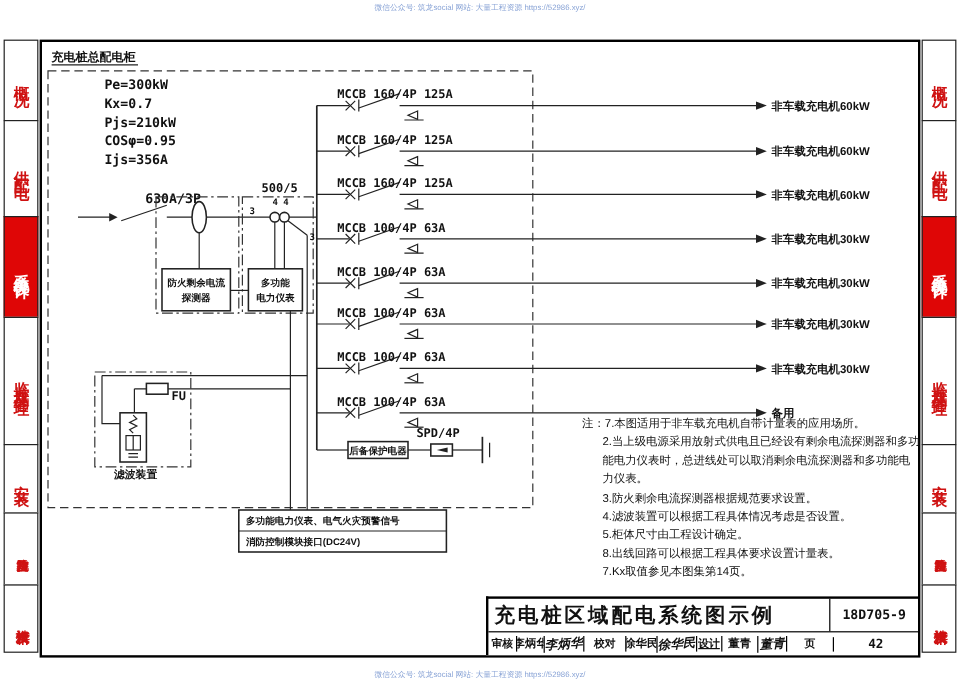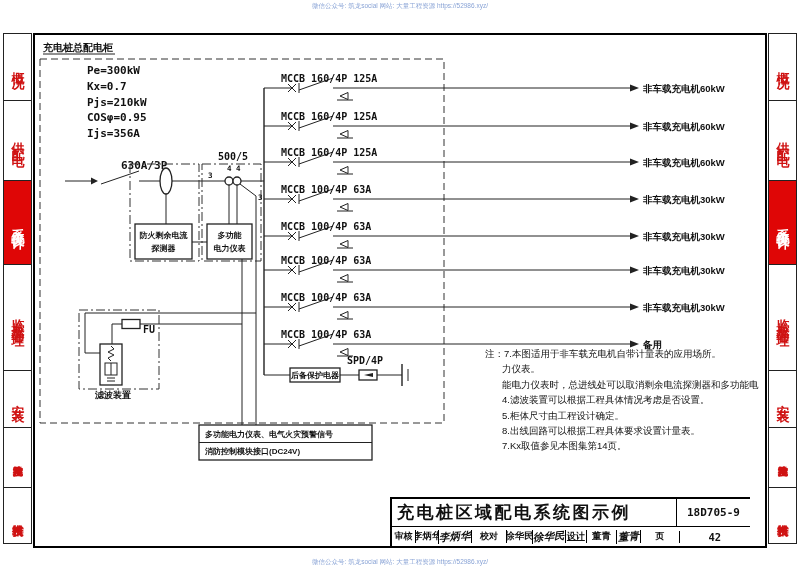--- a/index.html
+++ b/index.html
@@ -50,21 +50,21 @@
   .tc10{font:700 10px "Liberation Sans","DejaVu Sans",sans-serif;}
   .ts{font:600 7.5px "DejaVu Sans Mono",monospace;}
 
   
   #notes{position:absolute;left:450px;top:311px;width:286px;
          font-size:9.5px;line-height:15.4px;font-weight:500;white-space:nowrap;}
   #notes .ind{padding-left:17px;}
   #notes .first{display:flex;}
 
   
-  #titleblock{position:absolute;right:15px;bottom:0;width:360px;height:49px;
+  #titleblock{position:absolute;right:0;bottom:0;width:360px;height:49px;
               border-left:2px solid #000;border-top:2px solid #000;
               box-sizing:border-box;display:flex;flex-direction:column;background:#fff;}
   .tb-row{display:flex;box-sizing:border-box;}
   .tb-row1{height:28px;border-bottom:1.5px solid #000;}
   .tb-row2{height:19px;align-items:center;}
   .tb-cell{box-sizing:border-box;border-left:1px solid #000;
            display:flex;align-items:center;justify-content:center;
            overflow:hidden;white-space:nowrap;}
   .tb-cell:first-child{border-left:none;}
   .tb-title{width:244px;font-size:17px;font-weight:bold;letter-spacing:2.5px;}
@@ -289,22 +289,24 @@
       <path class="w2" d="M367,329 V351"></path>
       <path class="w" d="M373,334 V346"></path>
     </g>
   </svg>
 
   <div id="notes">
     <div class="first">
       <span>注：</span>
       <span>7.本图适用于非车载充电机自带计量表的应用场所。</span>
     </div>
+    <div class="ind">2.当上级电源采用放射式供电且已经设有剩余电流探测器和多功</div>
+    <div class="ind">能电力仪表时，总进线处可以取消剩余电流探测器和多功能电</div>
     <div class="ind">力仪表。</div>
-    <div class="ind">能电力仪表时，总进线处可以取消剩余电流探测器和多功能电</div>
+    <div class="ind">3.防火剩余电流探测器根据规范要求设置。</div>
     <div class="ind">4.滤波装置可以根据工程具体情况考虑是否设置。</div>
     <div class="ind">5.柜体尺寸由工程设计确定。</div>
     <div class="ind">8.出线回路可以根据工程具体要求设置计量表。</div>
     <div class="ind">7.Kx取值参见本图集第14页。</div>
   </div>
 
   <div id="titleblock">
     <div class="tb-row tb-row1">
       <div class="tb-cell tb-title">充电桩区域配电系统图示例</div>
       <div class="tb-cell tb-atlas-label">图集号</div>

